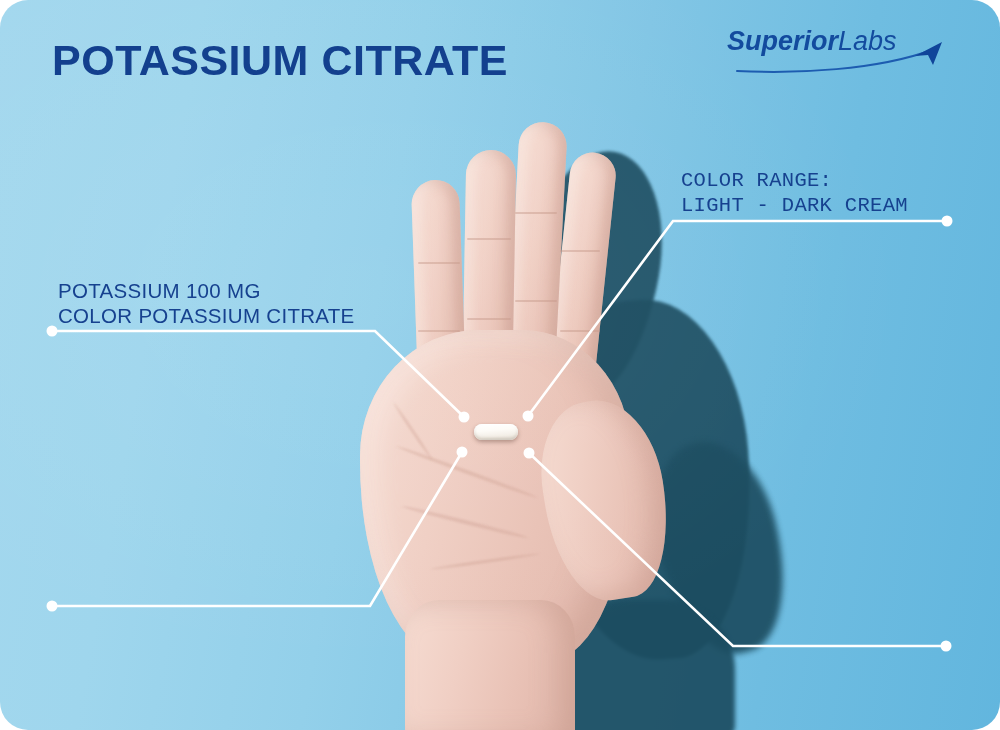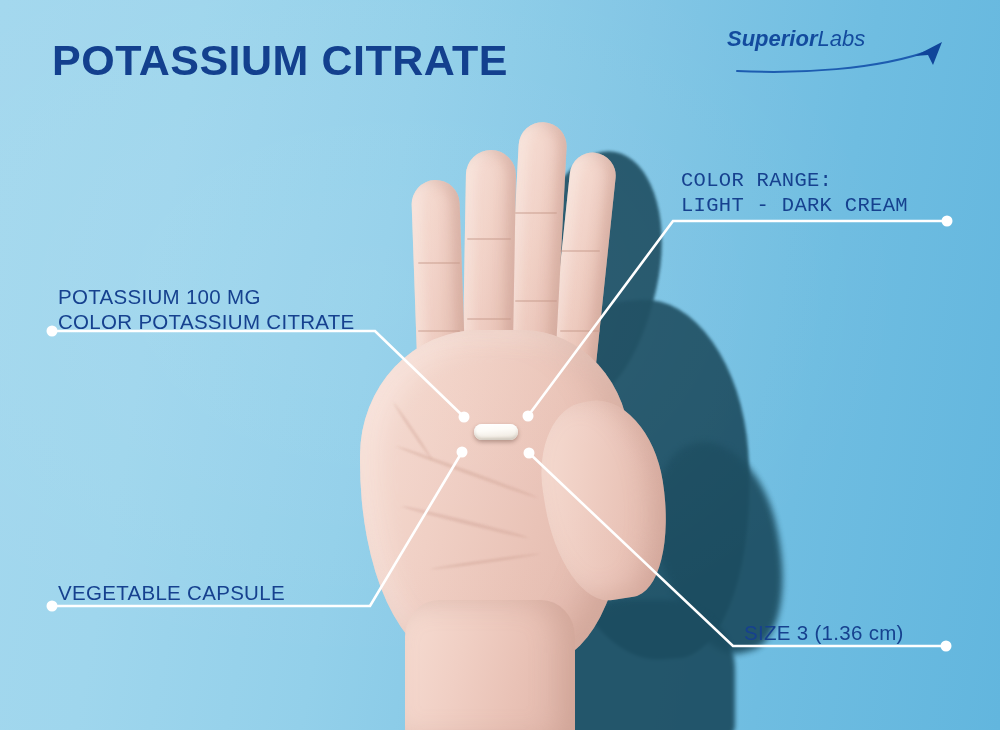--- a/index.html
+++ b/index.html
@@ -15,20 +15,21 @@
     position:relative;
     width:1000px; height:730px;
     overflow:hidden;
     background:linear-gradient(100deg,
       #a4d8ee 0%,
       #9fd6ed 18%,
       #93d0ea 38%,
       #82c6e5 58%,
       #6fbde1 78%,
       #62b6de 100%);
+    border-radius:28px;
   }
 
   
   #photo-layer {
     position:absolute; inset:0;
     overflow:hidden;
   }
 
   
   .shadow-blob {
@@ -138,39 +139,39 @@
   }
 
   #logo {
     position:absolute;
     right:28px; top:26px;
     width:245px; height:56px;
   }
   #logo-text {
     position:absolute;
     left:0; top:0;
-    font-size:22px;
+    font-size:27px;
     font-style:italic;
     color:#134b9e;
     white-space:nowrap;
   }
   #logo-text .lt-bold { font-weight:bold; }
   #logo-text .lt-light { font-weight:normal; }
   #logo-arrow { position:absolute; left:0; top:0; }
 
   
   .callout-label {
     position:absolute;
     color:#16418f;
     font-size:20.5px;
     line-height:25px;
     letter-spacing:.3px;
     white-space:nowrap;
   }
-  #lbl-potassium  { left:58px;  top:284px; }
+  #lbl-potassium  { left:58px;  top:278px; }
   #lbl-color      { left:681px; top:168px;font-family:Liberation Mono, monospace; }
   #lbl-vegetable  { left:58px;  top:580px; }
   #lbl-size       { left:744px; top:620px; }
 
   #leader-svg {
     position:absolute; inset:0;
     width:1000px; height:730px;
     pointer-events:none;
   }
   #leader-svg polyline {
@@ -262,21 +263,15 @@
   <div class="callout-label" id="lbl-potassium">
     <div>POTASSIUM 100 MG</div>
     <div>COLOR POTASSIUM CITRATE</div>
   </div>
 
   <div class="callout-label" id="lbl-color">
     <div>COLOR RANGE:</div>
     <div>LIGHT - DARK CREAM</div>
   </div>
 
-  <div class="callout-label" id="lbl-vegetable">
-    <div>VEGETABLE CAPSULE</div>
-  </div>
-
-  <div class="callout-label" id="lbl-size">
-    <div>SIZE 3 (1.36 cm)</div>
-  </div>
+
 
 </div>
 
 </body></html>

